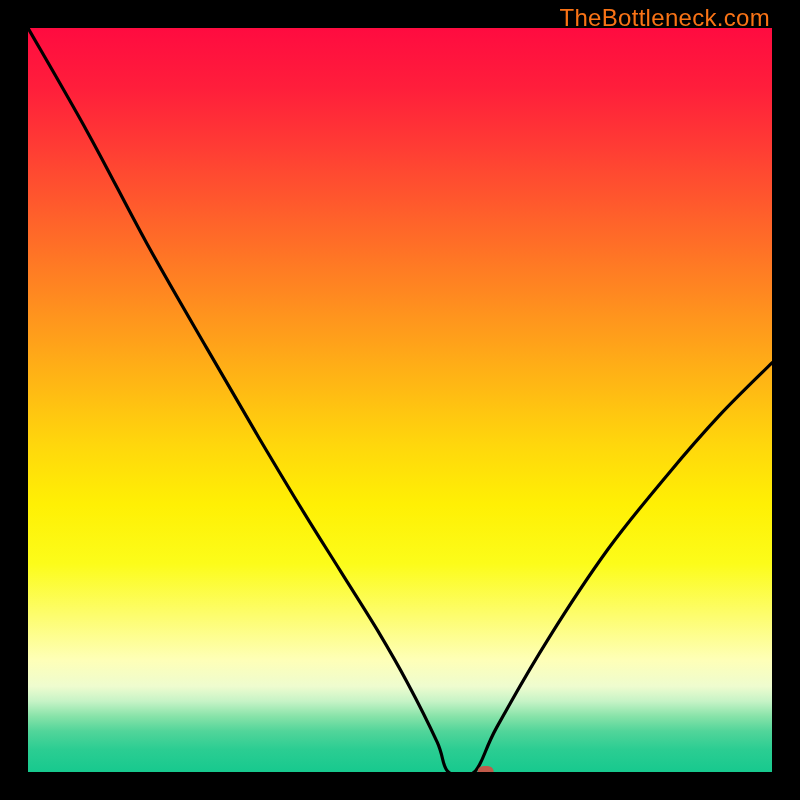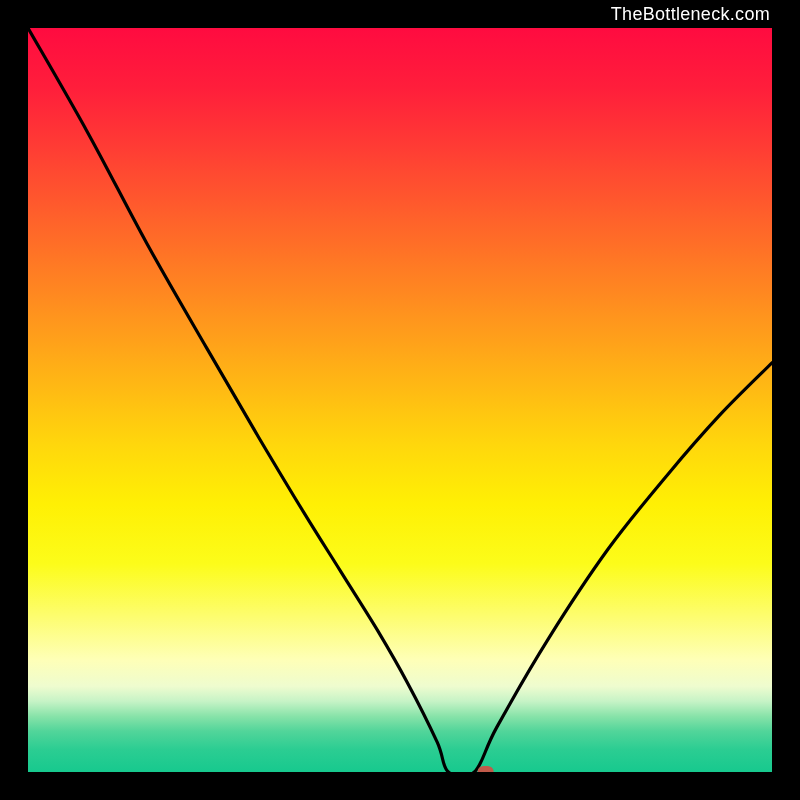--- a/index.html
+++ b/index.html
@@ -50,22 +50,22 @@
     position: absolute;
     left: 0;
     top: 0;
     width: 744px;
     height: 744px;
   }
   .watermark {
     position: absolute;
     top: 4px;
     right: 30px;
-    color: #ffffff;
-    font-size: 18px;
+    color: #f97316;
+    font-size: 24px;
     letter-spacing: 0.3px;
   }
 </style>
 </head>
 <body>
 
 <div class="frame">
 
   <div class="plot-area">
     <svg class="curve-svg" viewBox="0 0 744 744" preserveAspectRatio="none">

